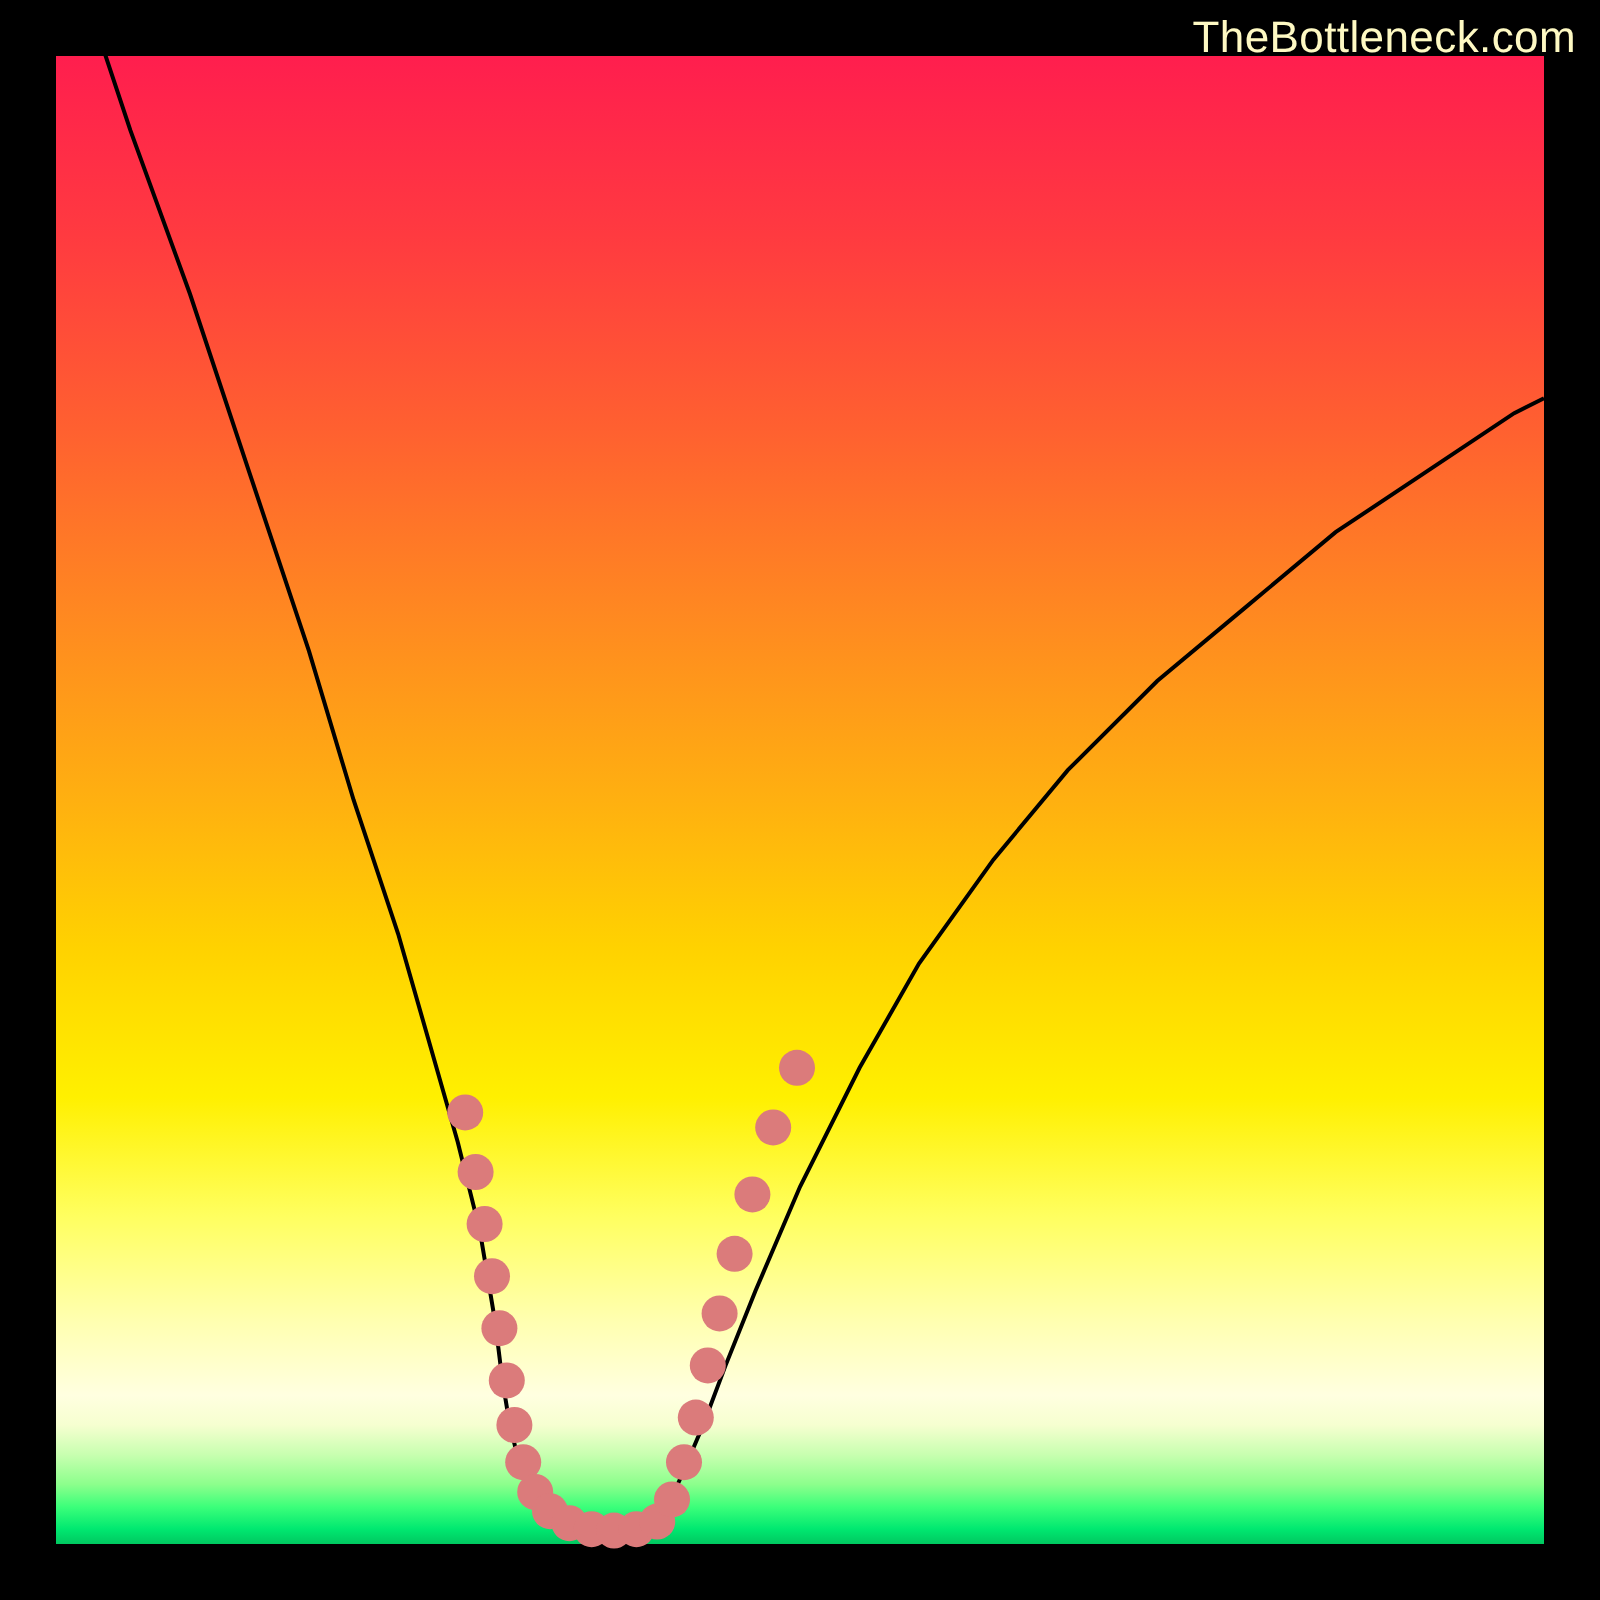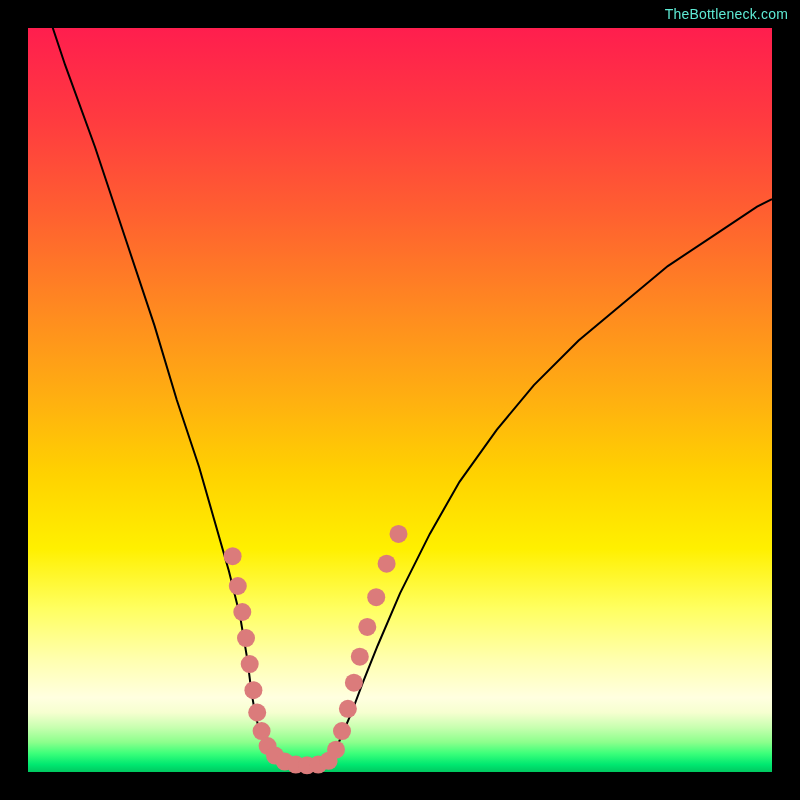--- a/index.html
+++ b/index.html
@@ -40,22 +40,22 @@
       #8cff8c 96%,
       #3cff7a 97.5%,
       #00e870 99%,
       #00c860 100%
     );
   }
   .watermark {
     position: absolute;
     top: 6px;
     right: 12px;
-    color: #5eead4;
-    font-size: 14px;
+    color: #fef9c3;
+    font-size: 22px;
     font-weight: 400;
     letter-spacing: 0.2px;
     user-select: none;
   }
   svg.curve-layer {
     position: absolute;
     left: 0;
     top: 0;
     width: 744px;
     height: 744px;

